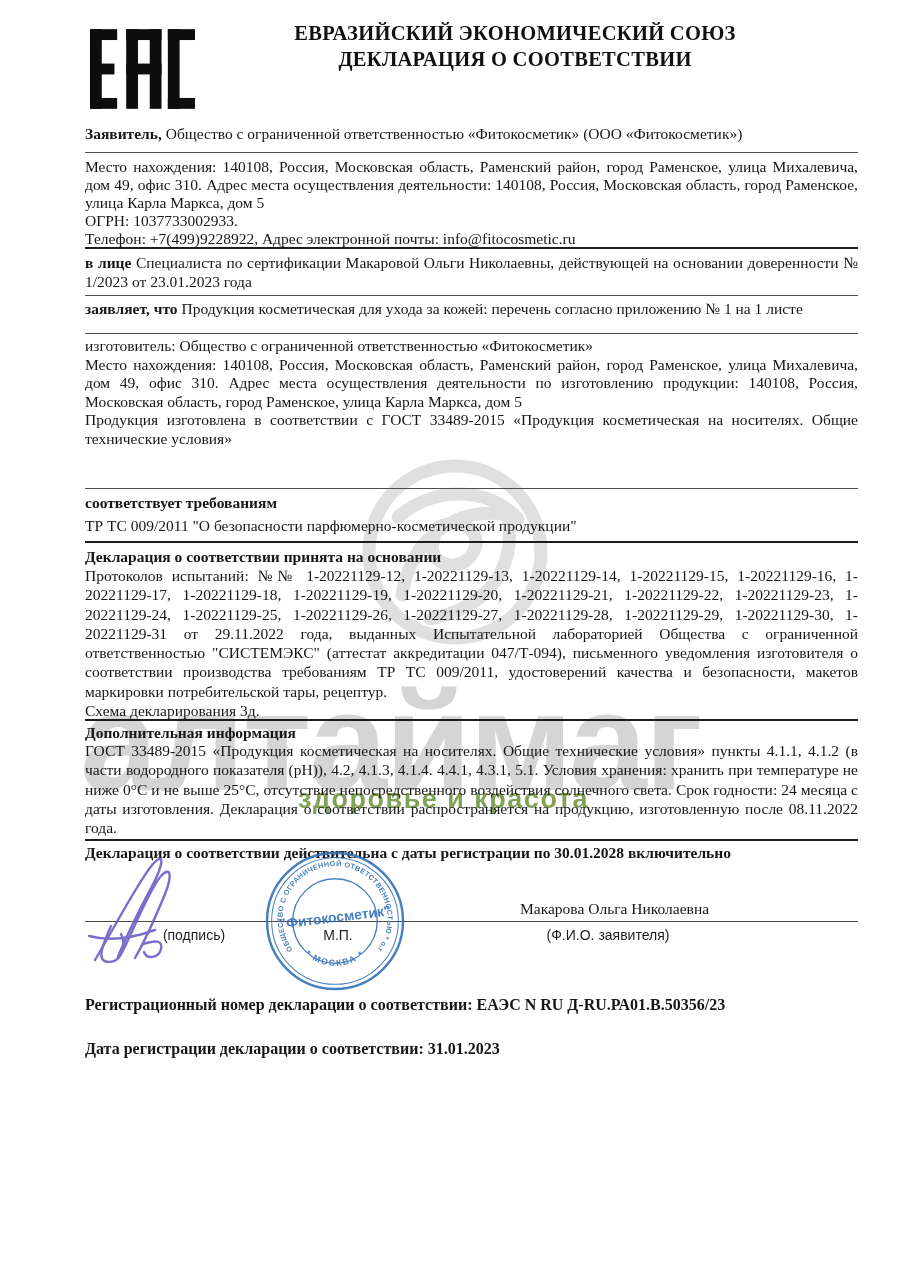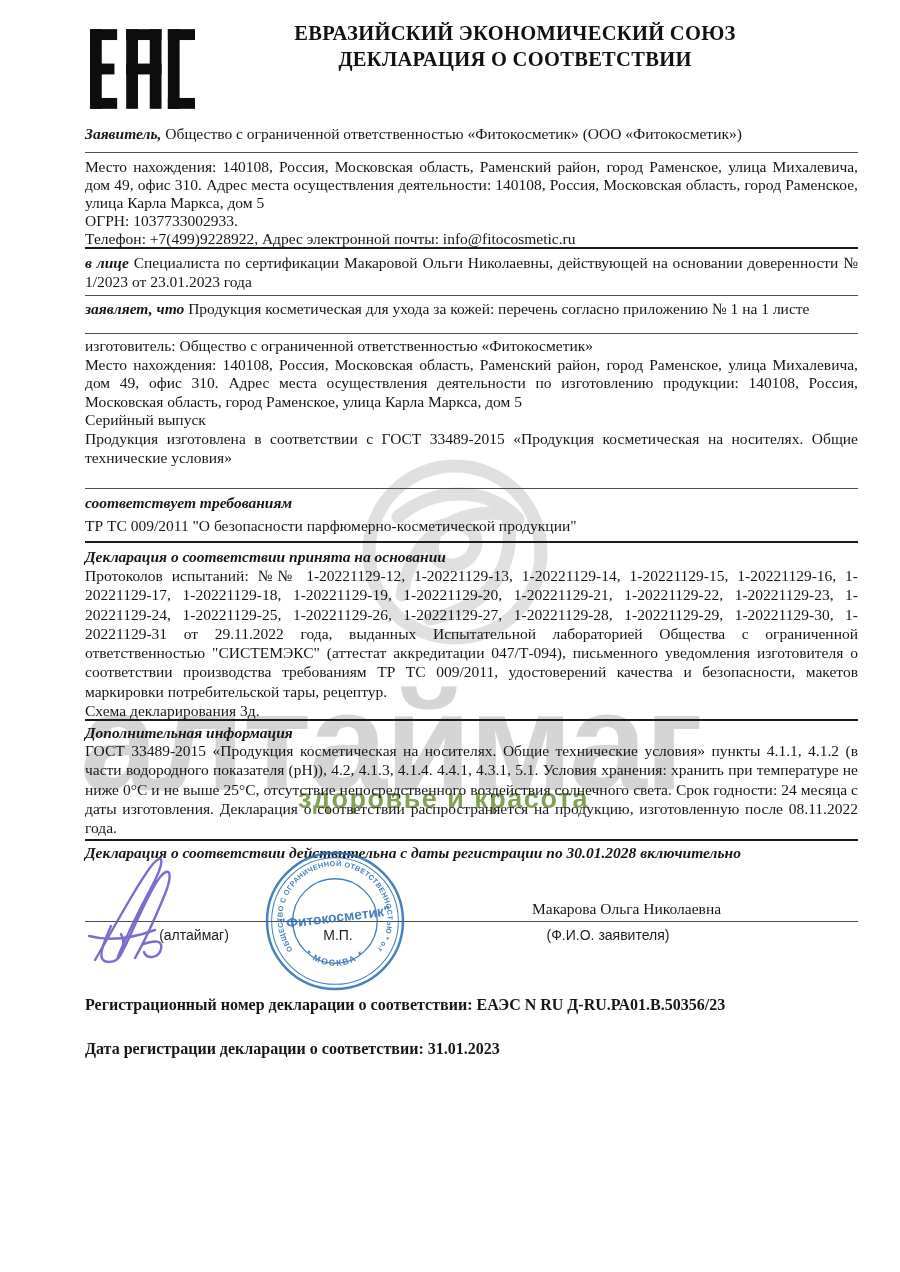--- a/index.html
+++ b/index.html
@@ -1,35 +1,35 @@
 <!DOCTYPE html>
 <html><head>
 <meta charset="utf-8">
 <style>
   html,body{margin:0;padding:0;}
   body{width:900px;height:1272px;position:relative;background:#ffffff;overflow:hidden;
        font-family:"Liberation Serif",serif;color:#161616;}
   .abs{position:absolute;}
   .row{position:absolute;left:85px;width:773px;font:15.5px/19px "Liberation Serif",serif;color:#161616;z-index:2;}
   .just{text-align:justify;}
-  .b{font-weight:bold;font-style:italic;}
+  .b{font-weight:bold;}
   .hr{position:absolute;left:85px;width:773px;height:0;border-top:1px solid #4d4d4d;z-index:2;}
   .hr2{border-top:2px solid #1c1c1c;}
   .title{position:absolute;left:130px;width:770px;text-align:center;
          font:bold 20.5px/26px "Liberation Serif",serif;letter-spacing:.3px;color:#111;z-index:2;}
   .wm{position:absolute;z-index:1;pointer-events:none;}
   .wm-brand{left:80px;top:672px;font:700 140px/1 "Liberation Sans",sans-serif;
             letter-spacing:-2px;color:#bcbcbc;opacity:.62;text-align:center;}
   .wm-tag{left:298px;top:786px;font:600 27px/1 "Liberation Sans",sans-serif;
           letter-spacing:1.5px;color:#4d7c0f;opacity:.7;}
   .sanslab{position:absolute;font:14px/17px "Liberation Sans",sans-serif;color:#1c1c1c;
            text-align:center;z-index:2;}
   .stamp{position:absolute;left:232px;top:818px;width:206px;height:206px;z-index:3;opacity:.88;}
   .sig{position:absolute;left:85px;top:848px;width:160px;height:122px;z-index:3;opacity:.9;}
-  .name{position:absolute;left:520px;top:900px;width:240px;font:15.5px/18px "Liberation Serif",serif;z-index:2;margin-left:12px;}
+  .name{position:absolute;left:520px;top:900px;width:240px;font:15.5px/18px "Liberation Serif",serif;z-index:2;}
   .reg{position:absolute;left:85px;width:780px;font:bold 16px/20px "Liberation Serif",serif;z-index:2;}
 </style>
 </head>
 <body>
 
 <svg class="wm" style="left:360px;top:457px;width:190px;height:190px;opacity:.55" viewBox="0 0 190 190">
   <g fill="none" stroke="#c7c7c7" stroke-width="13" stroke-linecap="round">
     <circle cx="95" cy="95" r="86"></circle>
     <path d="M 38,60 C 75,28 130,30 158,62"></path>
     <path d="M 42,138 C 50,85 92,48 150,58"></path>
@@ -70,21 +70,20 @@
 
 <div class="row just" style="top:253px"><span class="b">в лице</span><span> Специалиста по сертификации Макаровой Ольги Николаевны, действующей на основании доверенности № 1/2023 от 23.01.2023 года</span></div>
 <div class="hr" style="top:295px"></div>
 
 <div class="row" style="top:299px"><span class="b">заявляет, что</span><span> Продукция косметическая для ухода за кожей: перечень согласно приложению № 1 на 1 листе</span></div>
 <div class="hr" style="top:333px"></div>
 
 <div class="abs" style="left:85px;top:337px;width:773px;z-index:2;font:15.5px/18.6px 'Liberation Serif',serif">
   <div>изготовитель: Общество с ограниченной ответственностью «Фитокосметик»</div>
   <div class="just">Место нахождения: 140108, Россия, Московская область, Раменский район, город Раменское, улица Михалевича, дом 49, офис 310. Адрес места осуществления деятельности по изготовлению продукции: 140108, Россия, Московская область, город Раменское, улица Карла Маркса, дом 5</div>
-  <div>Серийный выпуск</div>
   <div class="just">Продукция изготовлена в соответствии с ГОСТ 33489-2015 «Продукция косметическая на носителях. Общие технические условия»</div>
 </div>
 <div class="hr" style="top:488px"></div>
 
 <div class="row b" style="top:493px">соответствует требованиям</div>
 <div class="row" style="top:516px">ТР ТС 009/2011 "О безопасности парфюмерно-косметической продукции"</div>
 <div class="hr hr2" style="top:541px"></div>
 
 <div class="row b" style="top:547px">Декларация о соответствии принята на основании</div>
 <div class="abs" style="left:85px;top:566px;width:773px;z-index:2;font:15.5px/19.3px 'Liberation Serif',serif">
@@ -123,18 +122,18 @@
   <text font-family="Liberation Sans, sans-serif" font-size="7" font-weight="bold" fill="#2e6fb5" letter-spacing="0.4">
     <textPath href="#ringPath" startOffset="0">ОБЩЕСТВО С ОГРАНИЧЕННОЙ ОТВЕТСТВЕННОСТЬЮ * о.г.р.н. 1037733002933</textPath>
   </text>
   <text font-family="Liberation Sans, sans-serif" font-size="8.5" font-weight="bold" fill="#2e6fb5" letter-spacing="1.5" text-anchor="middle">
     <textPath href="#bottomPath" startOffset="50%">* МОСКВА *</textPath>
   </text>
   <text x="100" y="101" text-anchor="middle" transform="rotate(-7 100 97)" font-family="Liberation Sans, sans-serif" font-size="13.5" font-weight="bold" fill="#2e6fb5">"Фитокосметик"</text>
 </svg>
 
 <div class="name">Макарова Ольга Николаевна</div>
-<div class="sanslab" style="left:148px;top:927px;width:92px">(алтаймаг)</div>
+<div class="sanslab" style="left:148px;top:927px;width:92px">(подпись)</div>
 <div class="sanslab" style="left:316px;top:927px;width:44px">М.П.</div>
 <div class="sanslab" style="left:543px;top:927px;width:130px">(Ф.И.О. заявителя)</div>
 
 <div class="reg" style="top:995px">Регистрационный номер декларации о соответствии: ЕАЭС N RU Д-RU.РА01.В.50356/23</div>
 <div class="reg" style="top:1039px">Дата регистрации декларации о соответствии: 31.01.2023</div>
 
 </body></html>

